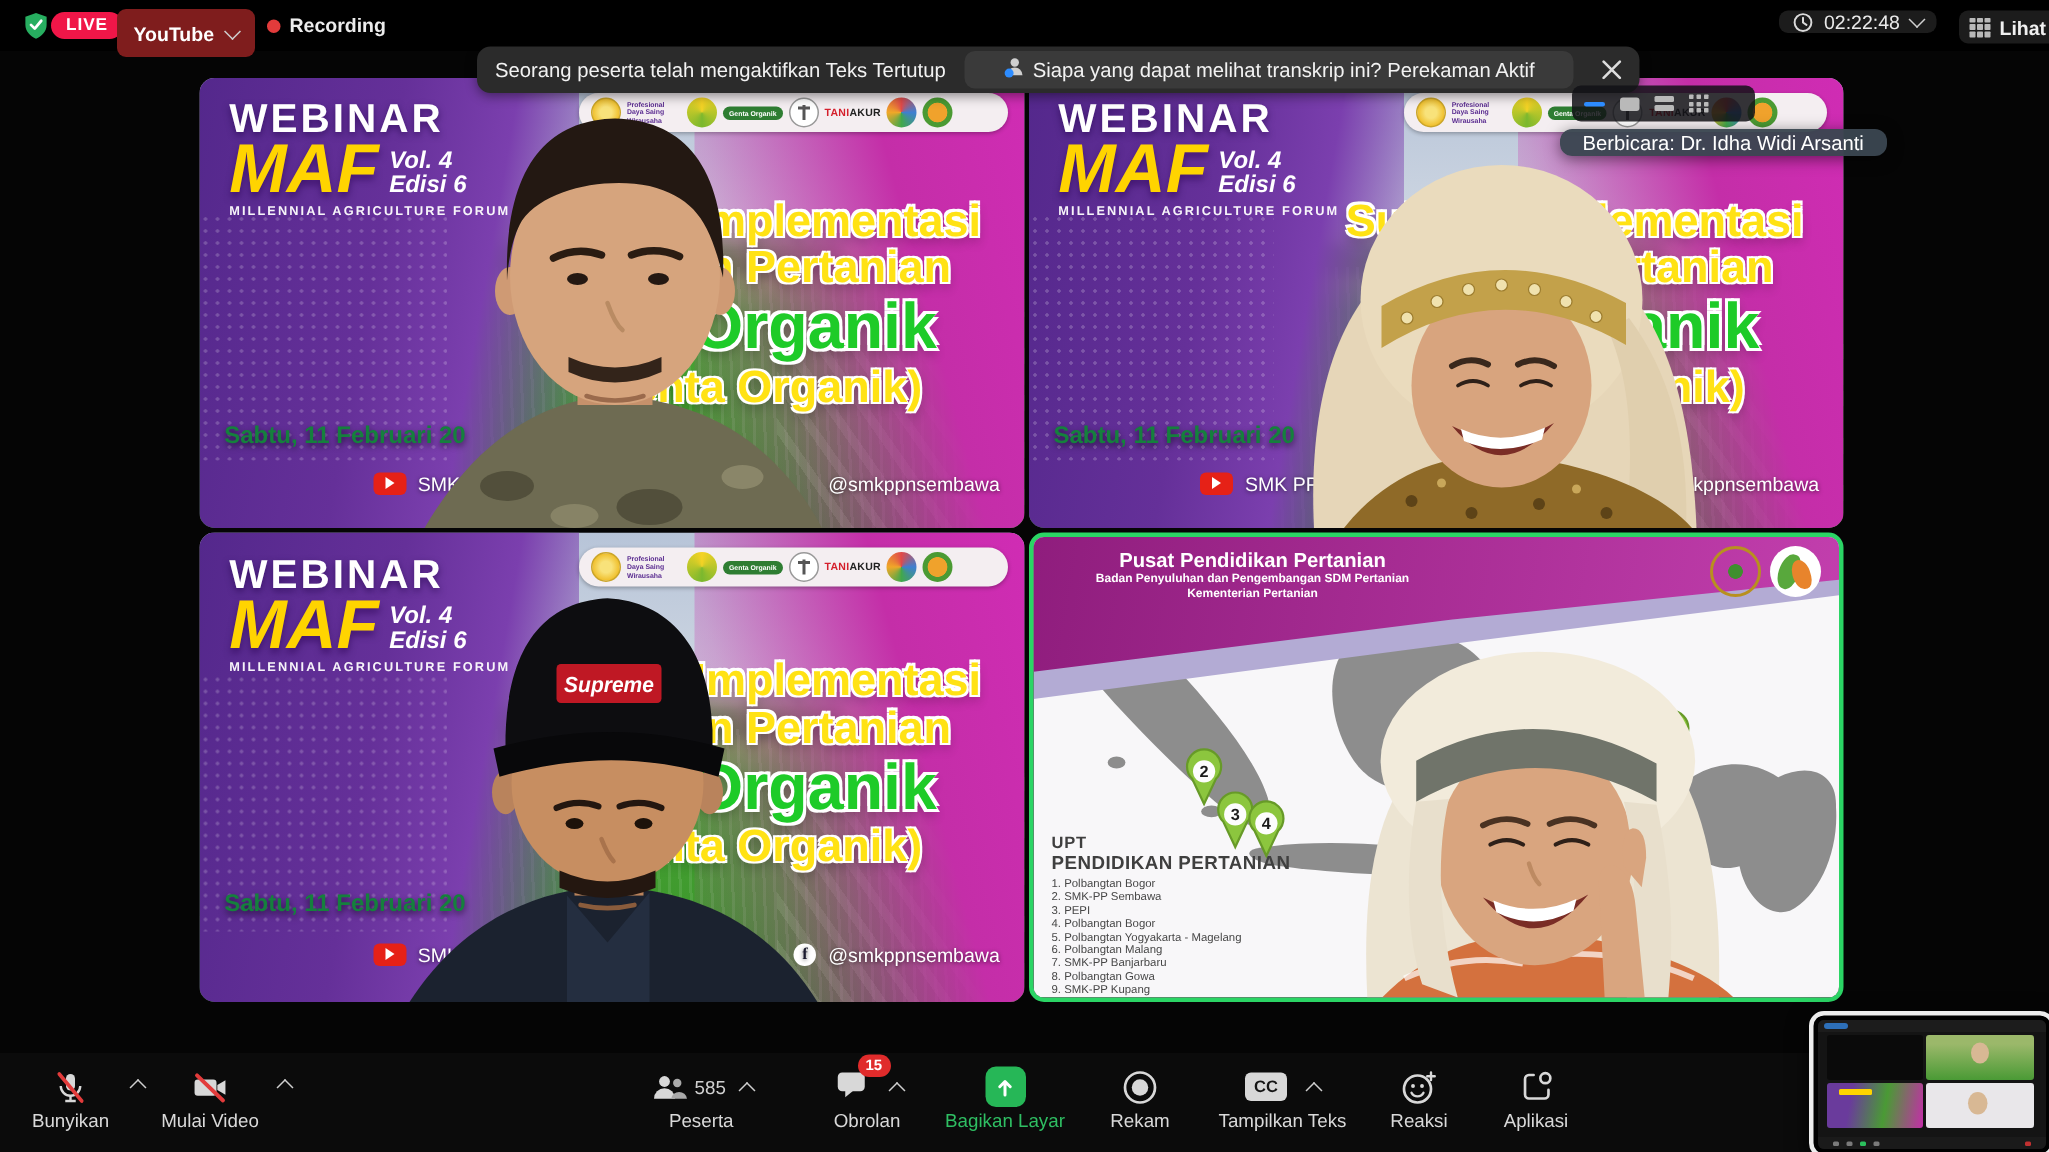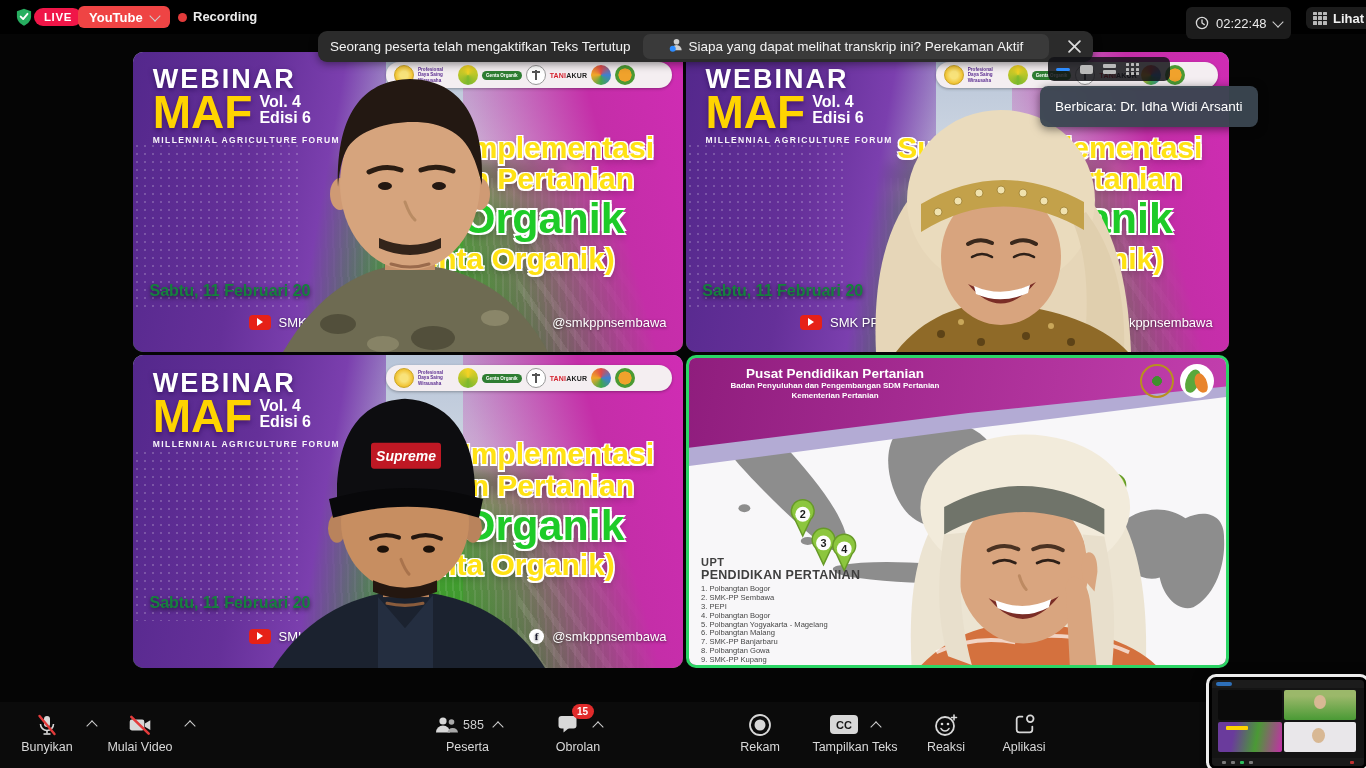--- a/index.html
+++ b/index.html
@@ -4,49 +4,49 @@
 <style>
   html,body{margin:0;padding:0;background:#000;}
   #app{position:relative;width:1366px;height:768px;background:#050505;overflow:hidden;
        font-family:"Liberation Sans",sans-serif;-webkit-font-smoothing:antialiased;}
   
   .topbar{position:absolute;left:0;top:0;width:100%;height:34px;background:#000;z-index:40;}
   .shield{position:absolute;left:14px;top:7px;width:20px;height:20px;}
   .live-pill{position:absolute;left:34px;top:8px;height:18px;padding:0 10px;border-radius:10px;
     background:#f01648;color:#fff;font-size:11.5px;font-weight:bold;letter-spacing:.6px;
     display:flex;align-items:center;}
-  .yt-pill{position:absolute;left:78px;top:6px;height:22px;background:#ef4444;border:none;border-radius:6px;
+  .yt-pill{position:absolute;left:78px;top:6px;height:32px;background:#7f1d1d;border:none;border-radius:6px;
     color:#fff;font-size:13px;font-weight:bold;display:flex;align-items:center;gap:8px;padding:0 11px;cursor:pointer;
     font-family:inherit;}
   .rec-dot{position:absolute;left:178px;top:13px;width:9px;height:9px;border-radius:50%;background:#e23b3b;}
   .rec-label{position:absolute;left:193px;top:9px;color:#ececec;font-size:13px;font-weight:bold;}
   .chev{display:inline-block;width:7px;height:7px;border-right:1.6px solid #cfcfcf;border-bottom:1.6px solid #cfcfcf;}
   .chev-down{transform:rotate(45deg);margin-top:-3px;}
   .chev-up{transform:rotate(-135deg);margin-top:4px;}
   .toast{position:absolute;left:318px;top:31px;height:31px;background:#2b2b2b;border-radius:9px;
     display:flex;align-items:center;padding:0 12px;gap:13px;z-index:60;box-shadow:0 2px 8px rgba(0,0,0,.45);}
   .toast-text{color:#f2f2f2;font-size:13.5px;white-space:nowrap;}
   .toast-inner{display:flex;align-items:center;gap:4px;background:#3a3a3a;border-radius:7px;height:25px;
     padding:0 26px;cursor:pointer;}
   .toast-close{margin-left:6px;cursor:pointer;display:flex;align-items:center;}
-  .timer-pill{position:absolute;left:1186px;top:7px;height:32px;background:#1c1c1c;border-radius:6px;
+  .timer-pill{position:absolute;left:1186px;top:7px;height:15px;background:#1c1c1c;border-radius:6px;
     display:flex;align-items:center;gap:7px;padding:0 9px;color:#eaeaea;font-size:13px;cursor:pointer;}
   .view-btn{position:absolute;left:1306px;top:7px;height:22px;background:#1c1c1c;border-radius:6px;
     display:flex;align-items:center;gap:6px;padding:0 7px;color:#f0f0f0;font-size:13px;font-weight:bold;cursor:pointer;}
   
   .view-controls{position:absolute;left:1048px;top:57px;width:106px;height:24px;z-index:50;
     background:rgba(18,18,22,.85);border-radius:6px;display:flex;align-items:center;gap:10px;padding:0 8px;}
   .vc{cursor:pointer;display:inline-block;}
   .vc-min{width:14px;height:3px;background:#2d8cff;border-radius:2px;}
   .vc-rect{width:13px;height:9px;background:#b9b9b9;border-radius:2px;}
   .vc-rows{width:13px;height:10px;display:flex;flex-direction:column;gap:2px;}
   .vc-rows i{display:block;height:4px;background:#b9b9b9;border-radius:1px;}
   .vc-grid{width:13px;height:12px;display:grid;grid-template-columns:repeat(3,1fr);gap:1.5px;}
   .vc-grid i{background:#b9b9b9;border-radius:.5px;}
-  .speaking-pill{position:absolute;left:1040px;top:86px;height:41px;z-index:50;border-radius:8px;
+  .speaking-pill{position:absolute;left:1040px;top:86px;height:18px;z-index:50;border-radius:8px;
     background:rgba(58,70,80,.96);color:#fff;font-size:13.5px;display:flex;align-items:center;
     padding:0 15px;box-shadow:0 2px 10px rgba(0,0,0,.5);white-space:nowrap;}
   
   .tile{position:absolute;border-radius:10px;overflow:hidden;background:#101010;cursor:pointer;}
   .t1{left:133px;top:52px;width:550px;height:300px;}
   .t2{left:686px;top:52px;width:543px;height:300px;}
   .t3{left:133px;top:355px;width:550px;height:313px;}
   .t4{left:686px;top:355px;width:543px;height:313px;border:3px solid #2bd565;box-sizing:border-box;}
   
   .wb-scene{position:absolute;inset:0;
@@ -59,21 +59,21 @@
   .wb-left-ov{position:absolute;left:0;top:0;bottom:0;width:46%;
     background:linear-gradient(100deg,#54288c 0%,#653099 45%,#7b3fae 70%,rgba(125,63,178,0) 100%);}
   .wb-right-ov{position:absolute;right:0;top:0;bottom:0;width:40%;
     background:linear-gradient(255deg,#d02cb4 0%,#c42ea8 35%,rgba(200,48,170,.3) 75%,transparent 100%);}
   .wb-dots{position:absolute;left:0;top:30%;width:30%;height:55%;opacity:.25;
     background-image:radial-gradient(rgba(255,255,255,.8) 1px,transparent 1.3px);background-size:8px 8px;}
   .wb-ring{position:absolute;left:46%;top:62%;width:11px;height:11px;border:2.5px solid #e7c722;border-radius:50%;}
   .wb-ring2{left:49%;top:58%;width:8px;height:8px;}
   .wb-brand{position:absolute;left:3.6%;top:4%;z-index:3;color:#fff;}
   .wb-title{font-size:27px;font-weight:800;letter-spacing:2px;text-shadow:0 2px 5px rgba(30,0,70,.55);}
-  .wb-row{display:flex;align-items:flex-start;margin-top:-3px;}
+  .wb-row{display:flex;align-items:flex-end;margin-top:-3px;font-style:italic;}
   .wb-maf{font-size:46px;line-height:.88;font-weight:800;color:#ffd400;text-shadow:0 3px 5px rgba(40,0,80,.5);}
   .wb-vol{display:flex;flex-direction:column;margin-left:7px;margin-top:2px;font-size:16px;font-weight:800;line-height:1.02;}
   .wb-sub{font-size:8.5px;font-weight:bold;letter-spacing:1.4px;margin-top:3px;opacity:.95;}
   .wb-logos{position:absolute;left:46%;top:10px;width:52%;height:26px;background:#f4eef1;border-radius:14px;
     z-index:4;display:flex;align-items:center;gap:4px;padding:0 8px;box-sizing:border-box;box-shadow:0 1px 3px rgba(0,0,0,.3);}
   .ld{width:20px;height:20px;border-radius:50%;flex:0 0 auto;}
   .ld.l1{background:radial-gradient(circle,#f8e27a 30%,#f0c02e 70%);border:1.5px solid #caa52a;box-sizing:border-box;}
   .ld.l2{background:conic-gradient(#f5d325,#7ab82e,#f5d325);}
   .ld.l3{background:#fff;border:1px solid #999;box-sizing:border-box;
     background-image:linear-gradient(#555,#555),linear-gradient(#555,#555);background-size:2px 10px,8px 2px;
@@ -592,20 +592,30 @@
             <rect x="3" y="5" width="18" height="12.5" rx="3" fill="#d8d8d8"></rect>
             <path d="M8,17 L8,21.5 L13.5,17 Z" fill="#d8d8d8"></path>
           </svg>
           <span class="tb-badge">15</span>
         </span>
         <span class="chev chev-up" style="margin-left:10px;"></span>
       </div>
       <div class="tb-label">Obrolan</div>
     </div>
 
+    <div class="tb-item" style="left:618px;width:104px;">
+      <div class="tb-top">
+        <span class="share-box">
+          <svg width="16" height="16" viewBox="0 0 16 16">
+              <path d="M8 13 V4 M8 4 L4.5 7.5 M8 4 L11.5 7.5" stroke="#fff" stroke-width="2" fill="none" stroke-linecap="round" stroke-linejoin="round"></path>
+            </svg>
+        </span>
+      </div>
+      <div class="tb-label green">Bagikan Layar</div>
+    </div>
 
     <div class="tb-item" style="left:727px;width:66px;">
       <div class="tb-top">
         <svg width="26" height="26" viewBox="0 0 26 26">
           <circle cx="13" cy="13" r="10" fill="none" stroke="#d8d8d8" stroke-width="1.8"></circle>
           <circle cx="13" cy="13" r="5.5" fill="#d8d8d8"></circle>
         </svg>
       </div>
       <div class="tb-label">Rekam</div>
     </div>

